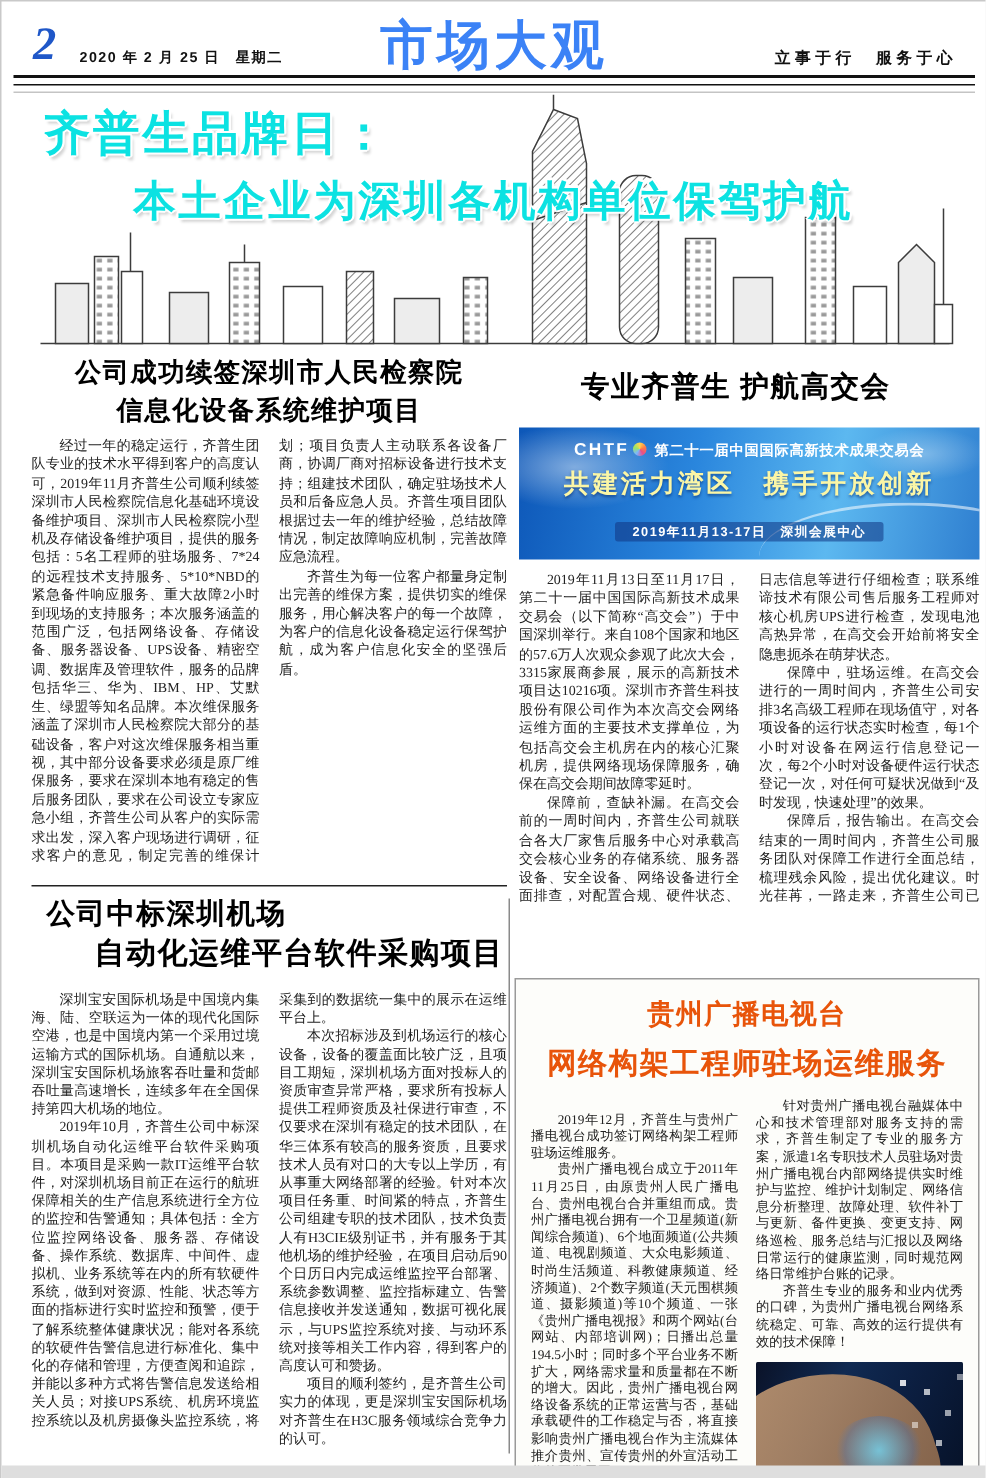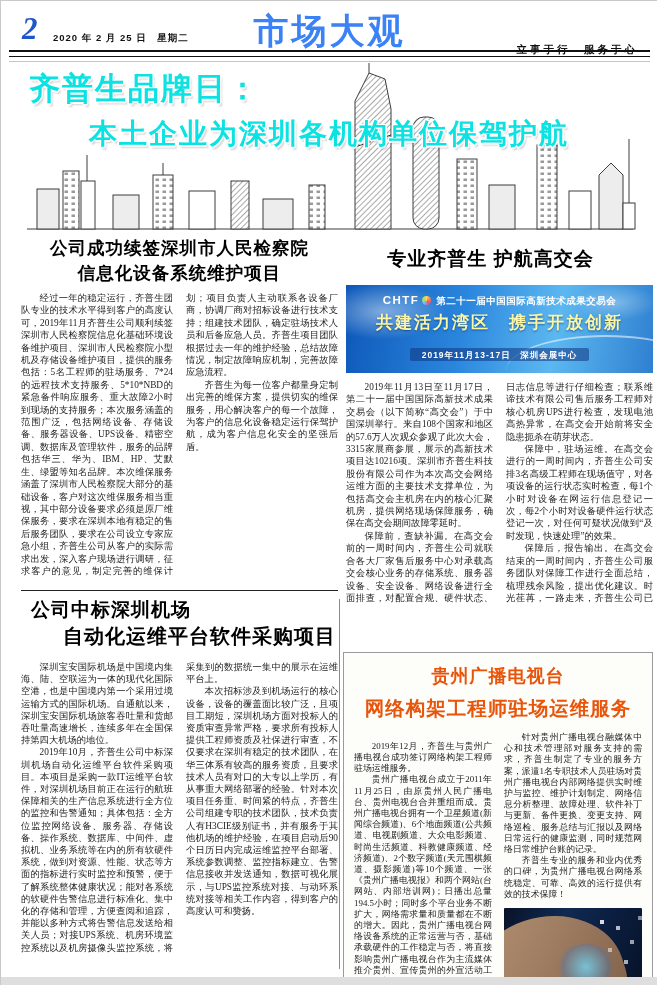--- a/index.html
+++ b/index.html
@@ -6,21 +6,21 @@
   .page{position:relative;width:657px;height:985px;background:#fff;border:1px solid #c9c9c9;
         overflow:hidden;font-family:"Liberation Serif","DejaVu Serif",serif;color:#1a1a1a;}
   .sans{font-family:"Liberation Sans","DejaVu Sans",sans-serif;}
 
   
   .pagenum{position:absolute;left:21px;top:12px;font-family:"Liberation Serif","DejaVu Serif",serif;
            font-style:italic;font-weight:bold;font-size:31px;color:#1f57c8;line-height:1;}
   .pagedate{position:absolute;left:52px;top:31px;font-weight:bold;font-size:9.5px;letter-spacing:1px;color:#111;}
   .masthead{position:absolute;left:0;right:0;top:12px;text-align:center;font-weight:bold;
             font-size:35px;color:#3b82f6;letter-spacing:3px;line-height:1;}
-  .motto{position:absolute;right:20px;top:42px;font-weight:bold;font-size:10.5px;letter-spacing:3px;color:#111;}
+  .motto{position:absolute;right:20px;top:31px;font-weight:bold;font-size:10.5px;letter-spacing:3px;color:#111;}
   .rule-double{position:absolute;left:8px;right:8px;top:49px;height:4px;
                border-top:2.5px solid #111;border-bottom:1.5px solid #111;}
   .rule-thin{position:absolute;left:8px;right:8px;top:60px;border-top:1px solid #c4c4c4;}
 
   
   .skyline{position:absolute;left:20px;top:62px;width:617px;height:168px;}
   .headline{position:absolute;font-weight:bold;color:#0ce2e2;letter-spacing:2px;line-height:1.15;
             font-family:"Liberation Sans","DejaVu Sans",sans-serif;
             text-shadow:-1.5px 0 #fff,1.5px 0 #fff,0 -1.5px #fff,0 1.5px #fff,
                         -1px -1px #fff,1px 1px #fff,1px -1px #fff,-1px 1px #fff,2px 3px 2px rgba(0,0,0,.18);}
@@ -173,20 +173,21 @@
 
   <div class="rule-mid"></div>
   <div class="vdivider"></div>
 
   <div class="atitle a3t1">公司中标深圳机场</div>
   <div class="atitle a3t2">自动化运维平台软件采购项目</div>
   <div class="body-cols a3b">
       <p class="para">深圳宝安国际机场是中国境内集海、陆、空联运为一体的现代化国际空港，也是中国境内第一个采用过境运输方式的国际机场。自通航以来，深圳宝安国际机场旅客吞吐量和货邮吞吐量高速增长，连续多年在全国保持第四大机场的地位。</p>
       <p class="para">2019年10月，齐普生公司中标深圳机场自动化运维平台软件采购项目。本项目是采购一款IT运维平台软件，对深圳机场目前正在运行的航班保障相关的生产信息系统进行全方位的监控和告警通知；具体包括：全方位监控网络设备、服务器、存储设备、操作系统、数据库、中间件、虚拟机、业务系统等在内的所有软硬件系统，做到对资源、性能、状态等方面的指标进行实时监控和预警，便于了解系统整体健康状况；能对各系统的软硬件告警信息进行标准化、集中化的存储和管理，方便查阅和追踪，并能以多种方式将告警信息发送给相关人员；对接UPS系统、机房环境监控系统以及机房摄像头监控系统，将采集到的数据统一集中的展示在运维平台上。</p>
       <p class="para">本次招标涉及到机场运行的核心设备，设备的覆盖面比较广泛，且项目工期短，深圳机场方面对投标人的资质审查异常严格，要求所有投标人提供工程师资质及社保进行审查，不仅要求在深圳有稳定的技术团队，在华三体系有较高的服务资质，且要求技术人员有对口的大专以上学历，有从事重大网络部署的经验。针对本次项目任务重、时间紧的特点，齐普生公司组建专职的技术团队，技术负责人有H3CIE级别证书，并有服务于其他机场的维护经验，在项目启动后90个日历日内完成运维监控平台部署、系统参数调整、监控指标建立、告警信息接收并发送通知，数据可视化展示，与UPS监控系统对接、与动环系统对接等相关工作内容，得到客户的高度认可和赞扬。</p>
+      <p class="para">项目的顺利签约，是齐普生公司实力的体现，更是深圳宝安国际机场对齐普生在H3C服务领域综合竞争力的认可。</p>
     </div>
 
   <div class="box4">
     <div class="b4t b4t1">贵州广播电视台</div>
     <div class="b4t b4t2">网络构架工程师驻场运维服务</div>
     <div class="b4body">
       <div class="bcol">
           <p class="para">2019年12月，齐普生与贵州广播电视台成功签订网络构架工程师驻场运维服务。</p>
           <p class="para">贵州广播电视台成立于2011年11月25日，由原贵州人民广播电台、贵州电视台合并重组而成。贵州广播电视台拥有一个卫星频道(新闻综合频道)、6个地面频道(公共频道、电视剧频道、大众电影频道、时尚生活频道、科教健康频道、经济频道)、2个数字频道(天元围棋频道、摄影频道)等10个频道、一张《贵州广播电视报》和两个网站(台网站、内部培训网)；日播出总量194.5小时；同时多个平台业务不断扩大，网络需求量和质量都在不断的增大。因此，贵州广播电视台网络设备系统的正常运营与否，基础承载硬件的工作稳定与否，将直接影响贵州广播电视台作为主流媒体推介贵州、宣传贵州的外宣活动工作的正常展开。</p>
         </div>

